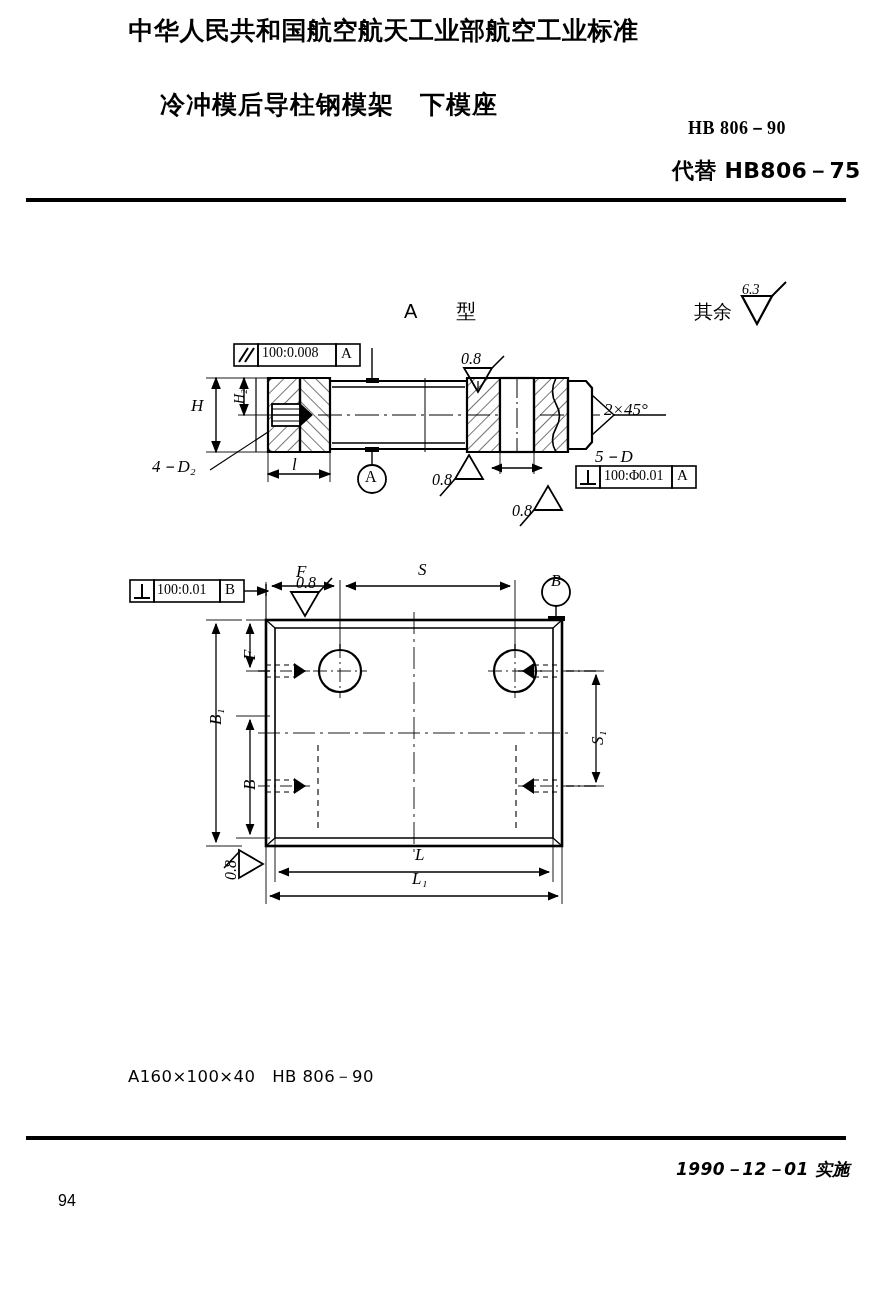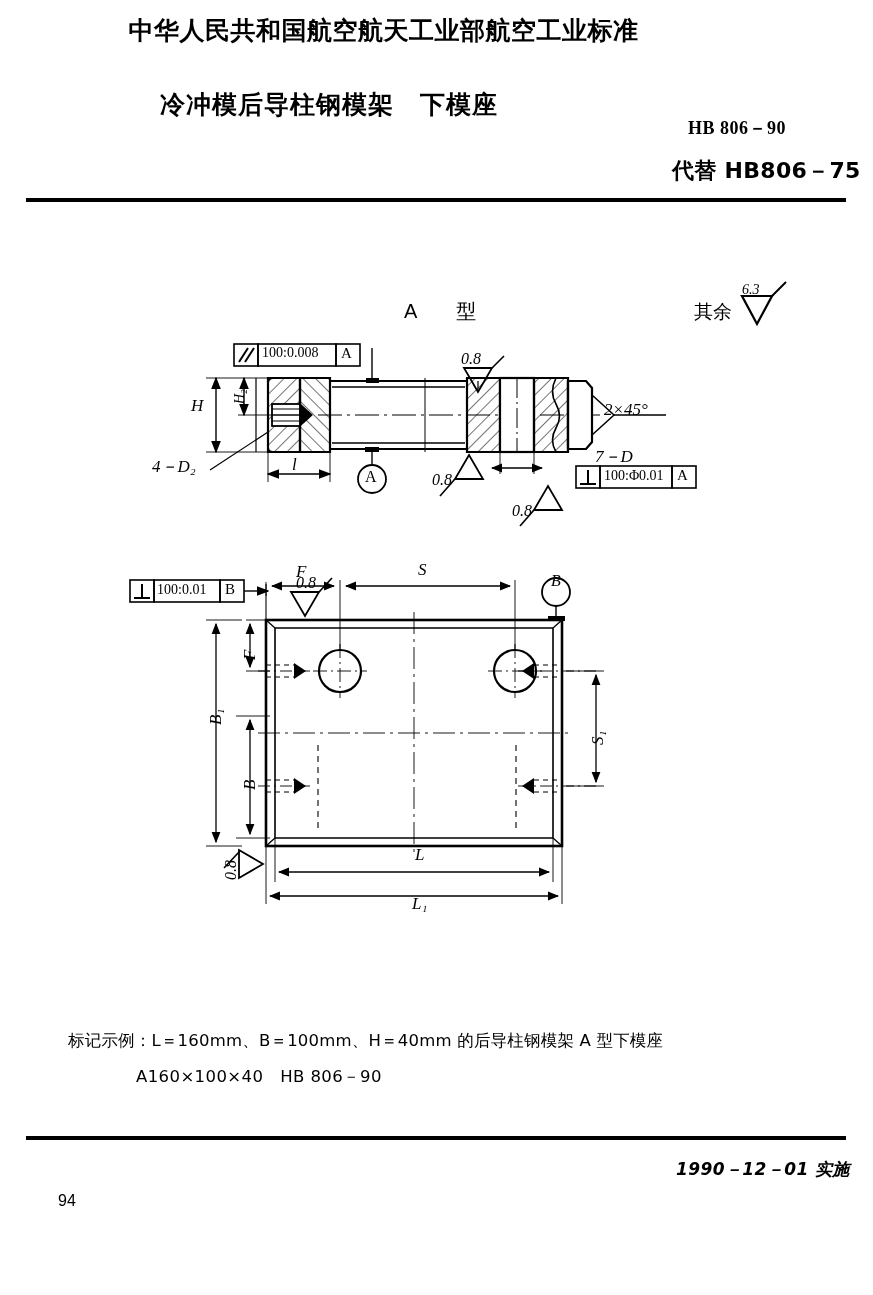--- a/index.html
+++ b/index.html
@@ -118,21 +118,20 @@
     white-space: nowrap;
   }
   .mark-2 {
     position: absolute;
     top: 1066px;
     left: 128px;
     font-family: "DejaVu Sans", sans-serif;
     font-size: 16.5px;
     letter-spacing: 0.4px;
     white-space: nowrap;
-    margin-left: 8px;
   }
 
   
   .dwg-label {
     position: absolute;
     font-family: "Liberation Serif", serif;
     font-style: italic;
     font-size: 17px;
     white-space: nowrap;
   }
@@ -435,43 +434,42 @@
   <div class="dwg-label" style="top:455px; left:152px; font-size:17px;">4－D₂</div>
   <div class="dwg-label" style="top:455px; left:292px;">l</div>
 
   <div class="dwg-label" style="top:468px; left:365px; font-style:normal; font-size:16px;">A</div>
 
   <div class="dwg-label" style="top:350px; left:461px; font-size:16px;">0.8</div>
   <div class="dwg-label" style="top:471px; left:432px; font-size:16px;">0.8</div>
   <div class="dwg-label" style="top:502px; left:512px; font-size:16px;">0.8</div>
 
   <div class="dwg-label" style="top:400px; left:604px; font-size:17px;">2×45°</div>
-  <div class="dwg-label" style="top:445px; left:595px; font-size:17px;">7－D</div>
+  <div class="dwg-label" style="top:445px; left:595px; font-size:17px;">5－D</div>
   <div class="plain" style="top:468px; left:604px; font-size:14px;font-family:Liberation Serif, serif;">100:Φ0.01</div>
   <div class="plain" style="top:467px; left:677px; font-size:15px;">A</div>
 
   <div class="dwg-label" style="top:282px; left:742px; font-size:14px;">6.3</div>
 
   <div class="plain" style="top:582px; left:157px; font-size:14px;">100:0.01</div>
   <div class="plain" style="top:581px; left:225px; font-size:15px;">B</div>
 
   <div class="dwg-label" style="top:572px; left:551px; font-style:italic; font-size:16px;">B</div>
 
   <div class="dwg-label" style="top:574px; left:296px; font-size:16px;">0.8</div>
   <div class="dwg-label up" style="top:880px; left:222px; font-size:16px;">0.8</div>
 
   <div class="dwg-label" style="top:562px; left:296px;">F</div>
   <div class="dwg-label" style="top:560px; left:418px;">S</div>
   <div class="dwg-label up" style="top:660px; left:240px;">F</div>
   <div class="dwg-label up" style="top:790px; left:240px;">B</div>
   <div class="dwg-label up" style="top:725px; left:206px;">B₁</div>
   <div class="dwg-label up" style="top:745px; left:588px;">S₁</div>
   <div class="dwg-label" style="top:845px; left:415px;">L</div>
-  <div class="dwg-label" style="top:869px; left:412px;margin-top:25px;">L₁</div>
-
-  <div class="mark-1">标记示例：L＝160mm、B＝100mm、H＝40mm 的后导柱钢模架 A 型下模座</div>
+  <div class="dwg-label" style="top:869px; left:412px;">L₁</div>
+
   <div class="mark-2">A160×100×40　HB 806－90</div>
 
   <div class="rule-bot"></div>
   <div class="ft-right">1990－12－01 实施</div>
   <div class="ft-page">94</div>
 
 </div>
 
 </body></html>

